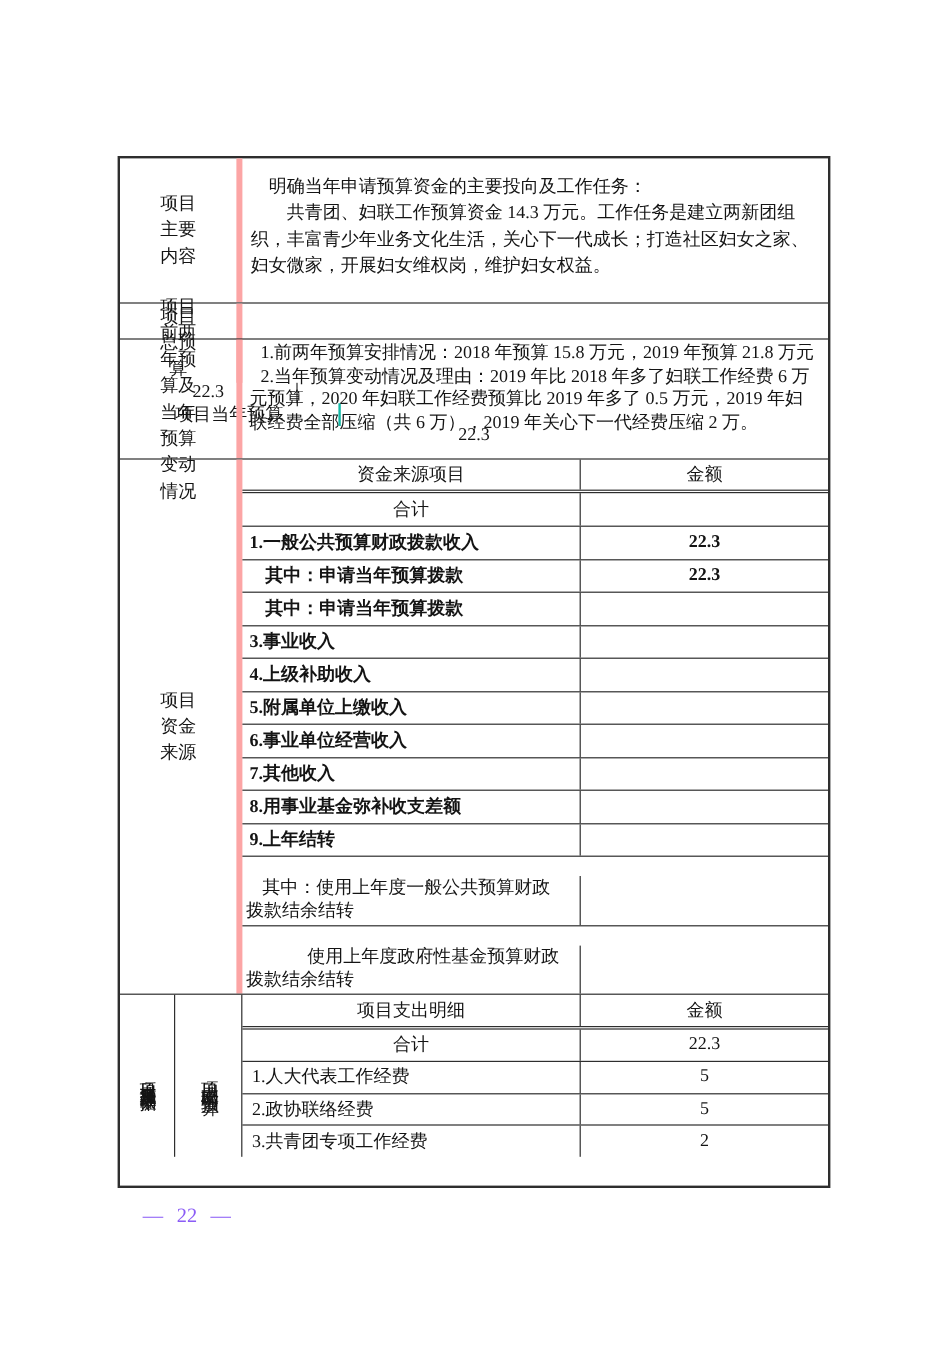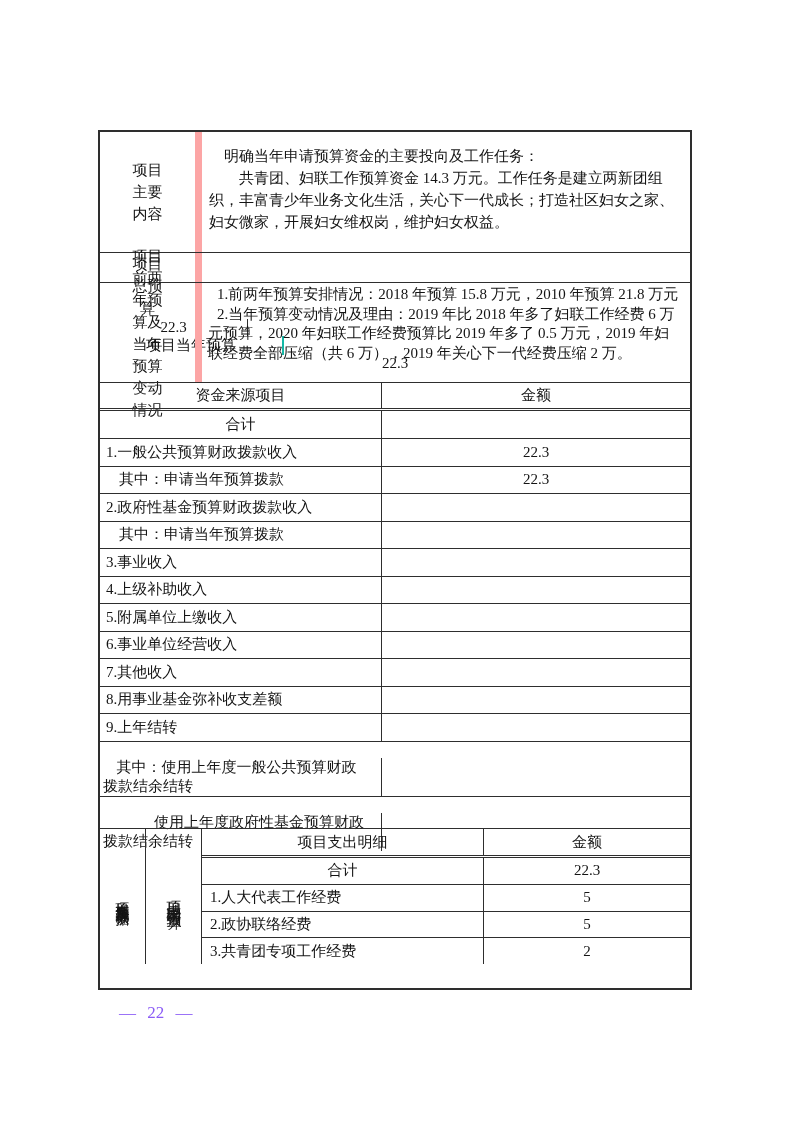--- a/index.html
+++ b/index.html
@@ -9,21 +9,21 @@
     font-family:"Liberation Serif","DejaVu Serif",serif; color:#141414;
     overflow:hidden;
   }
   .btable {
     position:absolute; left:98px; top:130px; width:594px; height:860px;
     border:2px solid #2e2e2e; display:flex; flex-direction:column;
   }
   .sec { display:flex; flex:none; }
   .sec.bt { border-top:1px solid #2e2e2e; }
   .labelcell {
-    width:102px; flex:none; border-right:7px solid #fca5a5;
+    width:102px; flex:none; border-right:5px solid #fca5a5;
     display:flex; align-items:center; justify-content:center;
     text-align:center; font-size:15px; line-height:22px; padding:0 28px;
   }
   
   .sec1 { height:120px; }
   .content1 { flex:1; padding:13px 10px 4px 7px; font-size:15px; line-height:22px; }
   .ind1 { text-indent:1em; }
   .ind2 { text-indent:2em; }
   
   .sec2 { height:30px; font-size:15px;flex-direction:column; }
@@ -33,21 +33,21 @@
   .c2d { flex:1; }
   
   .sec3 { height:100px; }
   .content3 { flex:1; padding:2px 6px 0 6px; font-size:15px; line-height:19.5px; }
   .ind06 { text-indent:0.6em; }
   
   .subtable { flex:1; display:flex; flex-direction:column; }
   .sh { height:28px; flex:none; display:flex; border-bottom:3px double #2e2e2e; }
   .srow { flex:none; display:flex; border-bottom:1px solid #2e2e2e; }
   .srow:last-child { border-bottom:none; }
-  .rh  { height:27.5px; }
+  .rh  { height:27.5px;font-weight:bold; }
   .rhj { height:28px; }
   .rtall { flex:1 1 auto; }
   .scell-item {
     width:282px; flex:none; border-right:1px solid #2e2e2e;
     font-size:15px; display:flex; align-items:center; padding-left:6px;
   }
   .scell-item.center { justify-content:center; padding-left:0; }
   .scell-item.qz { padding-left:19px; }
   .scell-item.wrap { padding-left:3px; padding-right:12px;margin-top:16px; }
   .scell-item.wrap span { display:block; width:100%; line-height:19px; text-indent:0.9em; }
@@ -87,48 +87,45 @@
     <div class="sec sec2 bt">
       <div class="labelcell">项目总预算</div>
       <div class="cell c2b">22.3</div>
       <div class="cell c2c">项目当年预算</div>
       <div class="cell c2d">22.3</div>
     </div>
 
     <div class="sec sec3 bt">
       <div class="labelcell">项目前两年预算及当年预算变动情况</div>
       <div class="content3">
-        <p class="ind06">1.前两年预算安排情况：2018 年预算 15.8 万元，2010 年预算 21.8 万元</p>
+        <p class="ind06">1.前两年预算安排情况：2018 年预算 15.8 万元，2019 年预算 21.8 万元</p>
         <p class="ind06">2.当年预算变动情况及理由：2019 年比 2018 年多了妇联工作经费 6 万元预算，2020 年妇联工作经费预算比 2019 年多了 0.5 万元，2019 年妇联经费全部压缩（共 6 万），2019 年关心下一代经费压缩 2 万。</p>
       </div>
     </div>
 
     <div class="sec sec4 bt">
+      <div class="labelcell">项目资金来源</div>
       <div class="subtable">
         <div class="sh">
           <div class="scell-item center">资金来源项目</div>
           <div class="scell-amt">金额</div>
         </div>
         <div class="srow rhj">
           <div class="scell-item center">合计</div>
           <div class="scell-amt"></div>
         </div>
         <div class="srow rh">
           <div class="scell-item">1.一般公共预算财政拨款收入</div>
           <div class="scell-amt">22.3</div>
         </div>
         <div class="srow rh">
           <div class="scell-item qz">其中：申请当年预算拨款</div>
           <div class="scell-amt">22.3</div>
         </div>
         <div class="srow rh">
-          <div class="scell-item">2.政府性基金预算财政拨款收入</div>
-          <div class="scell-amt"></div>
-        </div>
-        <div class="srow rh">
           <div class="scell-item qz">其中：申请当年预算拨款</div>
           <div class="scell-amt"></div>
         </div>
         <div class="srow rh">
           <div class="scell-item">3.事业收入</div>
           <div class="scell-amt"></div>
         </div>
         <div class="srow rh">
           <div class="scell-item">4.上级补助收入</div>
           <div class="scell-amt"></div>

